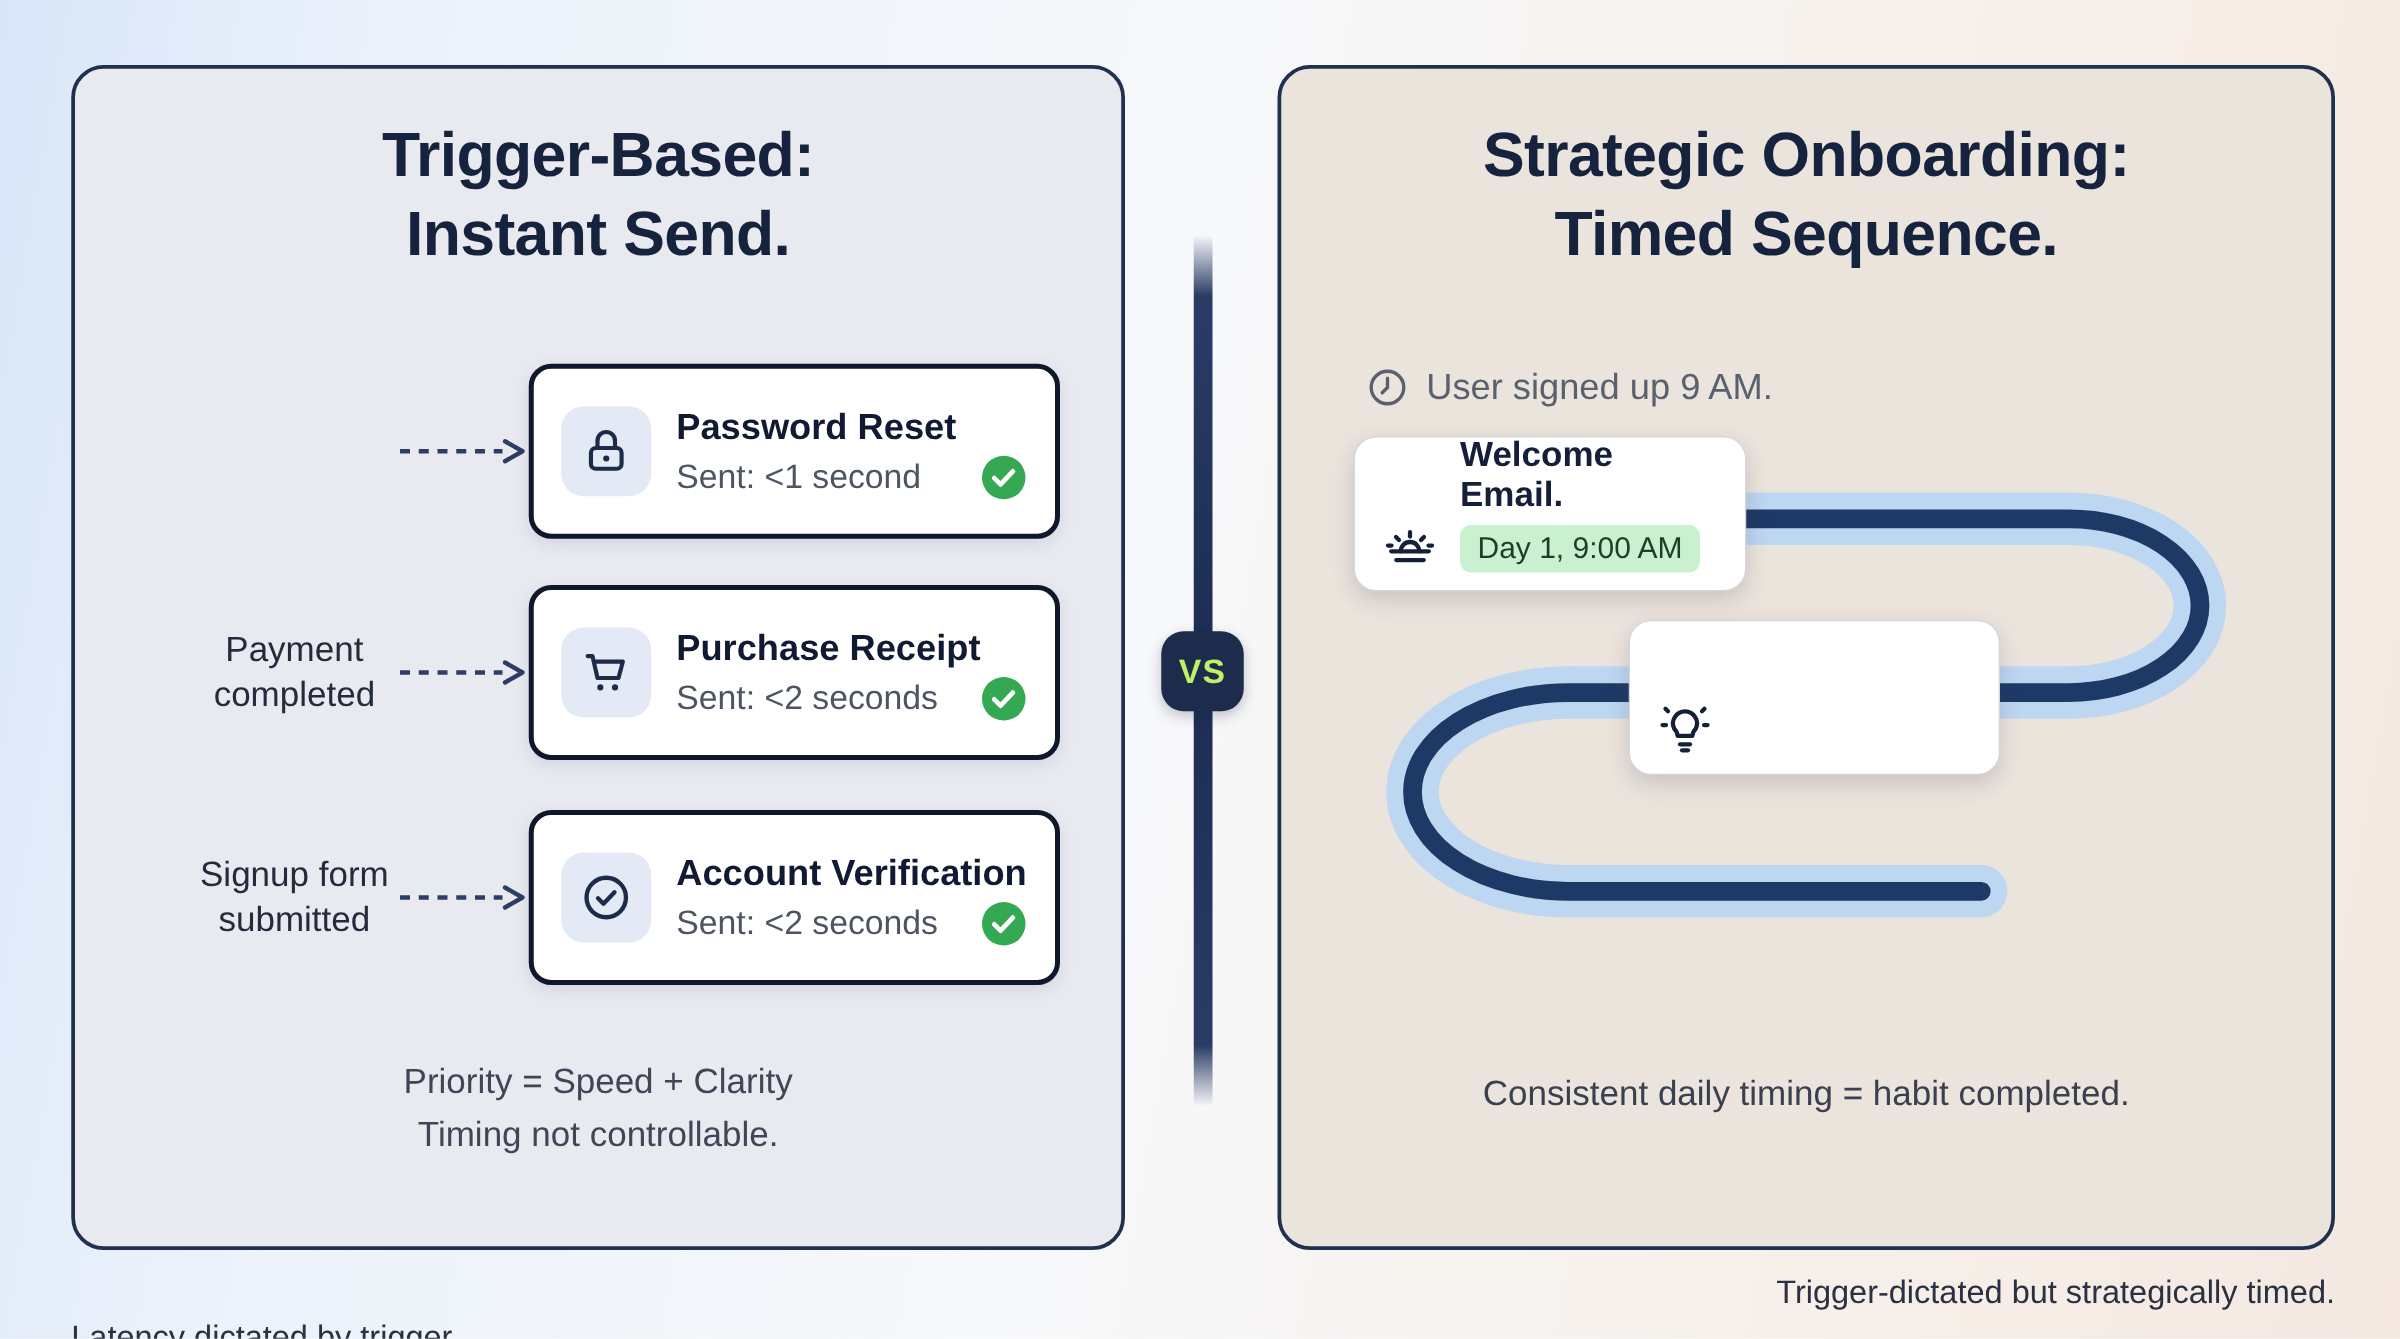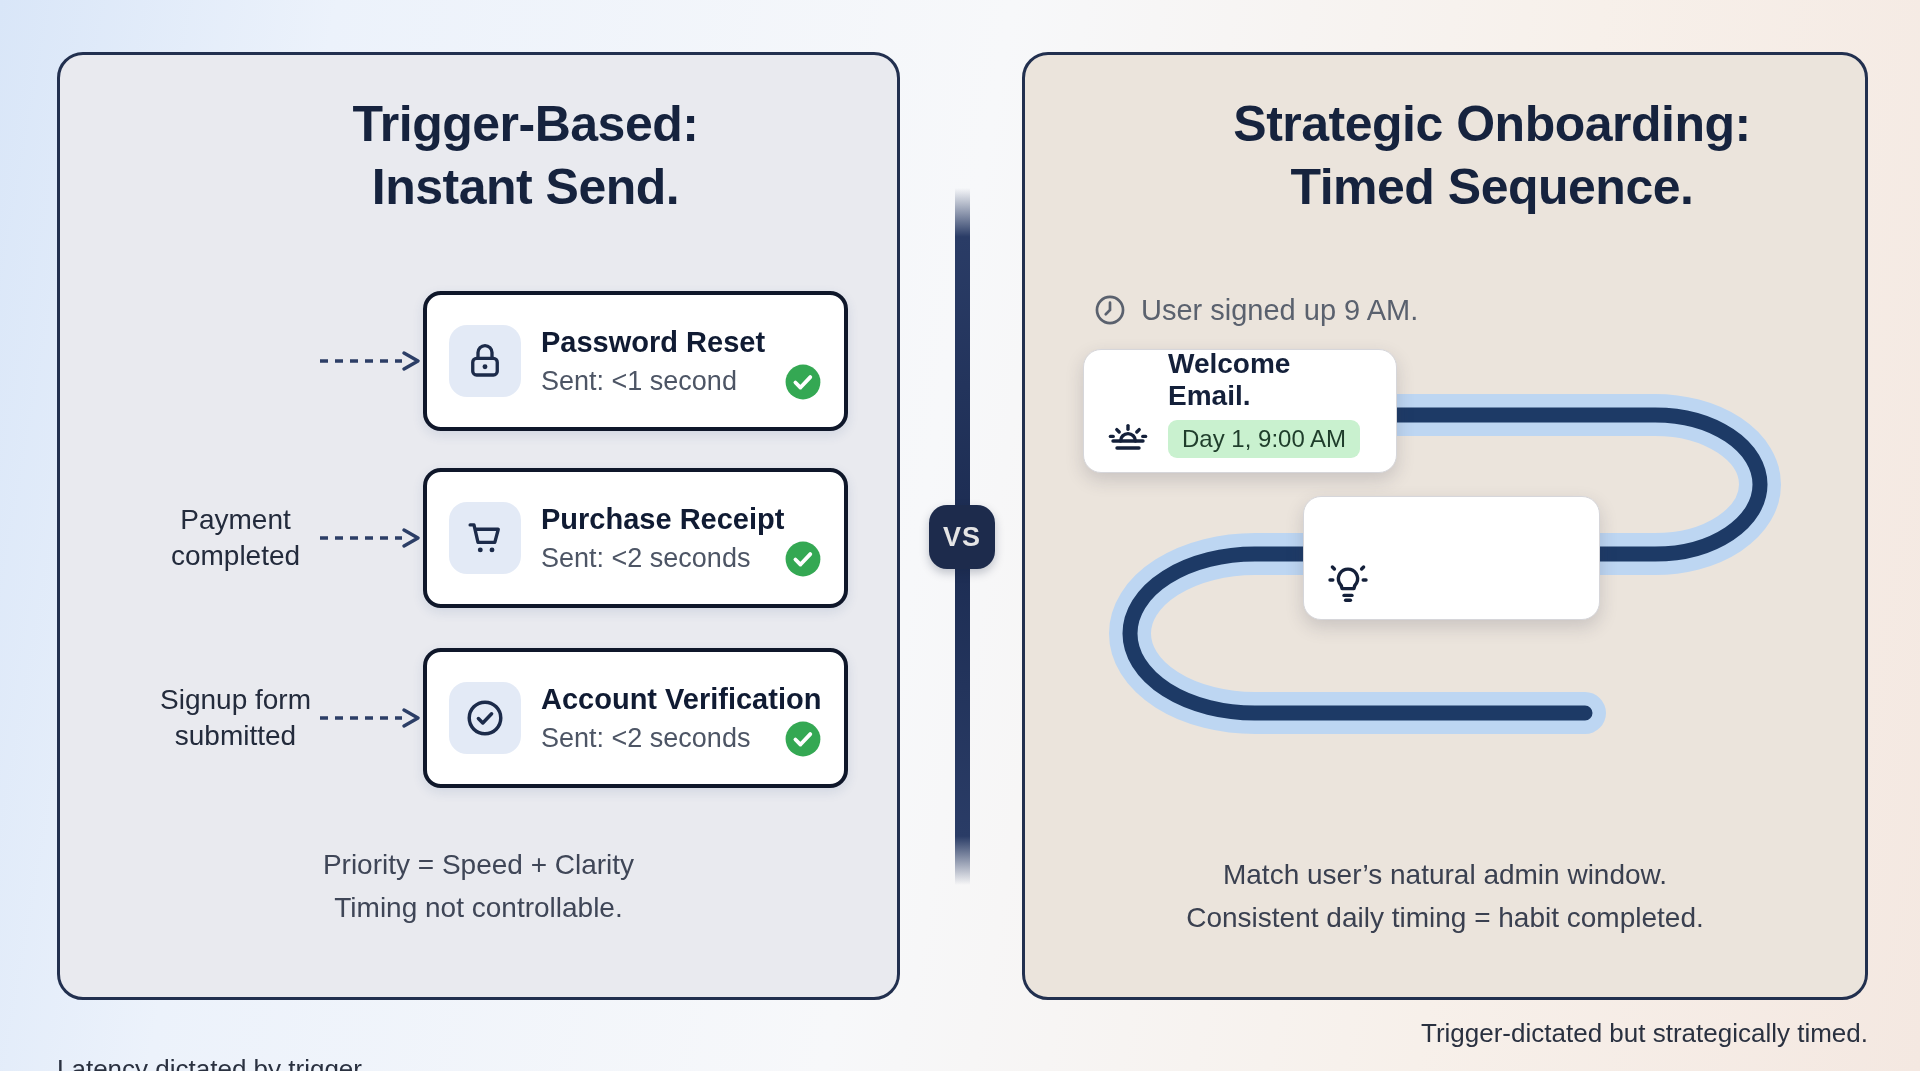--- a/index.html
+++ b/index.html
@@ -6,27 +6,27 @@
   body{font-family:"Liberation Sans","DejaVu Sans",sans-serif;}
   .stage{
     position:relative;width:1920px;height:1071px;overflow:hidden;
     background:linear-gradient(100deg,#d9e6f8 0%,#ecf2fb 16%,#f7f8fa 48%,#f7f0ea 76%,#f4e8e1 100%);
   }
   
   .panel{position:absolute;top:52px;height:948px;border:3px solid #22304f;border-radius:26px;box-sizing:border-box;}
   .panel-left{left:57px;width:843px;background:#e9eaef;}
   .panel-right{left:1022px;width:846px;background:#ebe4dc;}
   .panel-title{position:absolute;top:38px;left:0;width:100%;text-align:center;
-    font-size:50px;font-weight:800;color:#16233e;line-height:1.26;letter-spacing:-0.5px;padding-left:47px;}
+    font-size:50px;font-weight:800;color:#16233e;line-height:1.26;letter-spacing:-0.5px;}
   
   .vs-line{position:absolute;left:955px;top:188px;width:15px;height:697px;
     background:linear-gradient(to bottom,rgba(36,52,94,0) 0%,#2a3c66 7%,#1c2c52 50%,#2a3c66 93%,rgba(36,52,94,0) 100%);}
   .vs-badge{position:absolute;left:929px;top:505px;width:66px;height:64px;border-radius:18px;
     background:#1d2b4c;display:flex;align-items:center;justify-content:center;
-    color:#e5e5e5;font-size:27px;font-weight:800;letter-spacing:1px;box-shadow:0 4px 10px rgba(20,30,60,.25);}
+    color:#bef264;font-size:27px;font-weight:800;letter-spacing:1px;box-shadow:0 4px 10px rgba(20,30,60,.25);}
   
   .trigger-row{position:absolute;left:0;width:100%;height:140px;}
   .row-1{top:236px}.row-2{top:413px}.row-3{top:593px}
   .trigger-label{position:absolute;left:48px;top:0;width:255px;height:140px;
     display:flex;flex-direction:column;align-items:center;justify-content:center;
     font-size:28px;color:#232b3c;line-height:1.3;text-align:center;}
   .trigger-arrow{position:absolute;left:258px;top:58px;width:104px;height:24px;}
   .trigger-card{position:absolute;left:363px;top:0;width:425px;height:140px;background:#ffffff;
     border:4px solid #0f172a;border-radius:18px;box-sizing:border-box;box-shadow:0 4px 12px rgba(40,70,130,.12);
     display:flex;align-items:center;padding:0 22px;gap:20px;}
@@ -204,21 +204,20 @@
           <path d="M5.2 6 4.2 5"></path>
           <path d="M18.8 6l1-1"></path>
           <path d="M4.4 11.5H3"></path>
           <path d="M21 11.5h-1.4"></path>
         </svg>
       </div>
     </div>
 
 
     <div class="panel-summary">
-      <div>Match user’s natural admin window.</div>
       <div>Consistent daily timing = habit completed.</div>
     </div>
   </div>
 
   <div class="footer-note footer-left">Latency dictated by trigger.</div>
   <div class="footer-note footer-right">Trigger-dictated but strategically timed.</div>
 
 </div>
 
 </body></html>

